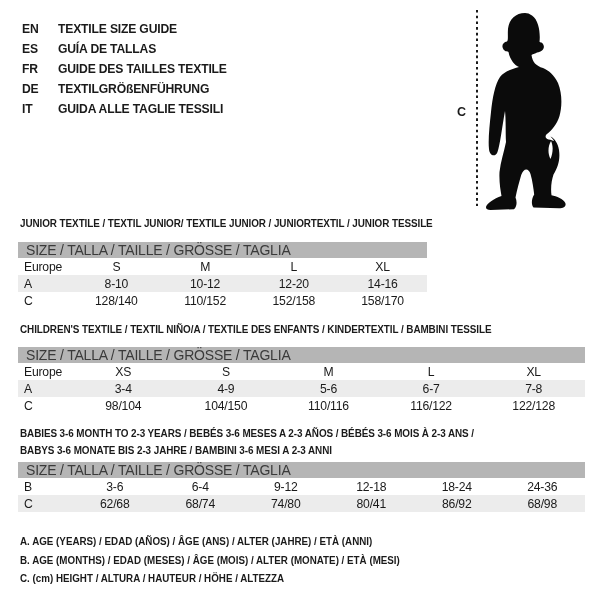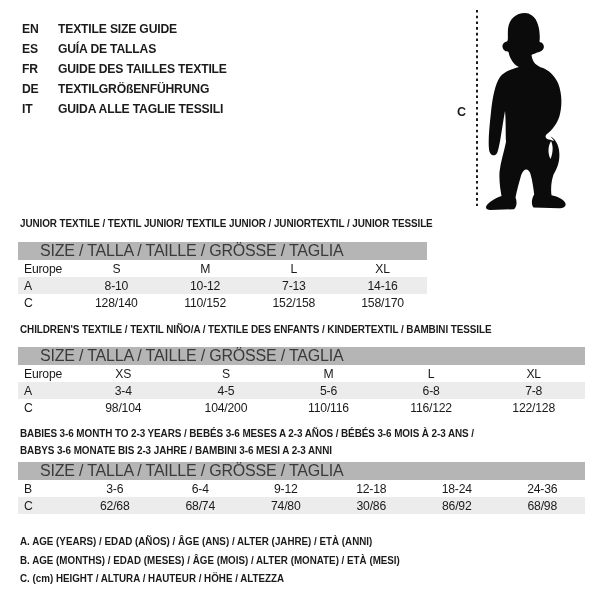--- a/index.html
+++ b/index.html
@@ -27,22 +27,22 @@
     position:absolute;left:20px;font-weight:bold;font-size:11.8px;line-height:17px;
     letter-spacing:-0.1px;white-space:nowrap;transform:scaleX(0.84);transform-origin:0 0;
   }
   
   .size-table{
     position:absolute;border-collapse:collapse;table-layout:fixed;
     font-size:12.2px;letter-spacing:-0.2px;
   }
   .size-table td{padding:0;text-align:center;vertical-align:middle;}
   .size-table thead td{
-    background:#b5b5b5;height:15px;text-align:left;padding-left:22px;
-    font-size:16px;color:#3a3a3a;letter-spacing:-0.2px;
+    background:#b5b5b5;height:15px;text-align:left;padding-left:8px;
+    font-size:14px;color:#3a3a3a;letter-spacing:-0.2px;
   }
   .size-table tbody tr{height:17px;}
   .size-table tbody tr:nth-child(even){background:#ececec;}
   .size-table td.lbl{text-align:left;padding-left:6px;}
   col.c-label{width:54px;}
   
   .footnotes{
     position:absolute;left:20px;top:532px;font-weight:bold;font-size:11.4px;
     line-height:18.6px;white-space:nowrap;transform:scaleX(0.86);transform-origin:0 0;
   }
@@ -144,21 +144,21 @@
         <td class="lbl">Europe</td>
         <td>S</td>
         <td>M</td>
         <td>L</td>
         <td>XL</td>
       </tr>
       <tr>
         <td class="lbl">A</td>
         <td>8-10</td>
         <td>10-12</td>
-        <td>7-13</td>
+        <td>12-20</td>
         <td>14-16</td>
       </tr>
       <tr>
         <td class="lbl">C</td>
         <td>128/140</td>
         <td>110/152</td>
         <td>152/158</td>
         <td>158/170</td>
       </tr>
     </tbody>
@@ -184,29 +184,29 @@
         <td class="lbl">Europe</td>
         <td>XS</td>
         <td>S</td>
         <td>M</td>
         <td>L</td>
         <td>XL</td>
       </tr>
       <tr>
         <td class="lbl">A</td>
         <td>3-4</td>
-        <td>4-5</td>
+        <td>4-9</td>
         <td>5-6</td>
-        <td>6-8</td>
+        <td>6-7</td>
         <td>7-8</td>
       </tr>
       <tr>
         <td class="lbl">C</td>
         <td>98/104</td>
-        <td>104/200</td>
+        <td>104/150</td>
         <td>110/116</td>
         <td>116/122</td>
         <td>122/128</td>
       </tr>
     </tbody>
   </table>
 
   <div class="tbl-title" style="top:425px">BABIES 3-6 MONTH TO 2-3 YEARS / BEBÉS 3-6 MESES A 2-3 AÑOS / BÉBÉS 3-6 MOIS À 2-3 ANS /</div>
   <div class="tbl-title" style="top:442px">BABYS 3-6 MONATE BIS 2-3 JAHRE / BAMBINI 3-6 MESI A 2-3 ANNI</div>
   <table class="size-table" style="left:18px;top:462px;width:567px">
@@ -232,21 +232,21 @@
         <td>9-12</td>
         <td>12-18</td>
         <td>18-24</td>
         <td>24-36</td>
       </tr>
       <tr>
         <td class="lbl">C</td>
         <td>62/68</td>
         <td>68/74</td>
         <td>74/80</td>
-        <td>30/86</td>
+        <td>80/41</td>
         <td>86/92</td>
         <td>68/98</td>
       </tr>
     </tbody>
   </table>
 
   <div class="footnotes">
     <div>A. AGE (YEARS) / EDAD (AÑOS) / ÂGE (ANS) / ALTER (JAHRE) / ETÀ (ANNI)</div>
     <div>B. AGE (MONTHS) / EDAD (MESES) / ÂGE (MOIS) / ALTER (MONATE) / ETÀ (MESI)</div>
     <div>C. (cm) HEIGHT / ALTURA / HAUTEUR / HÖHE / ALTEZZA</div>

